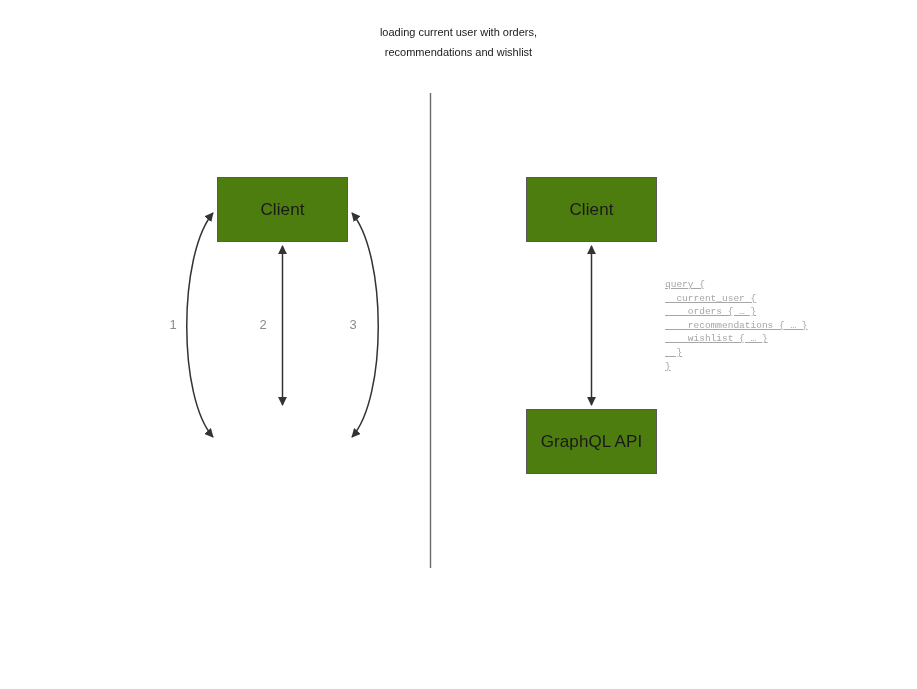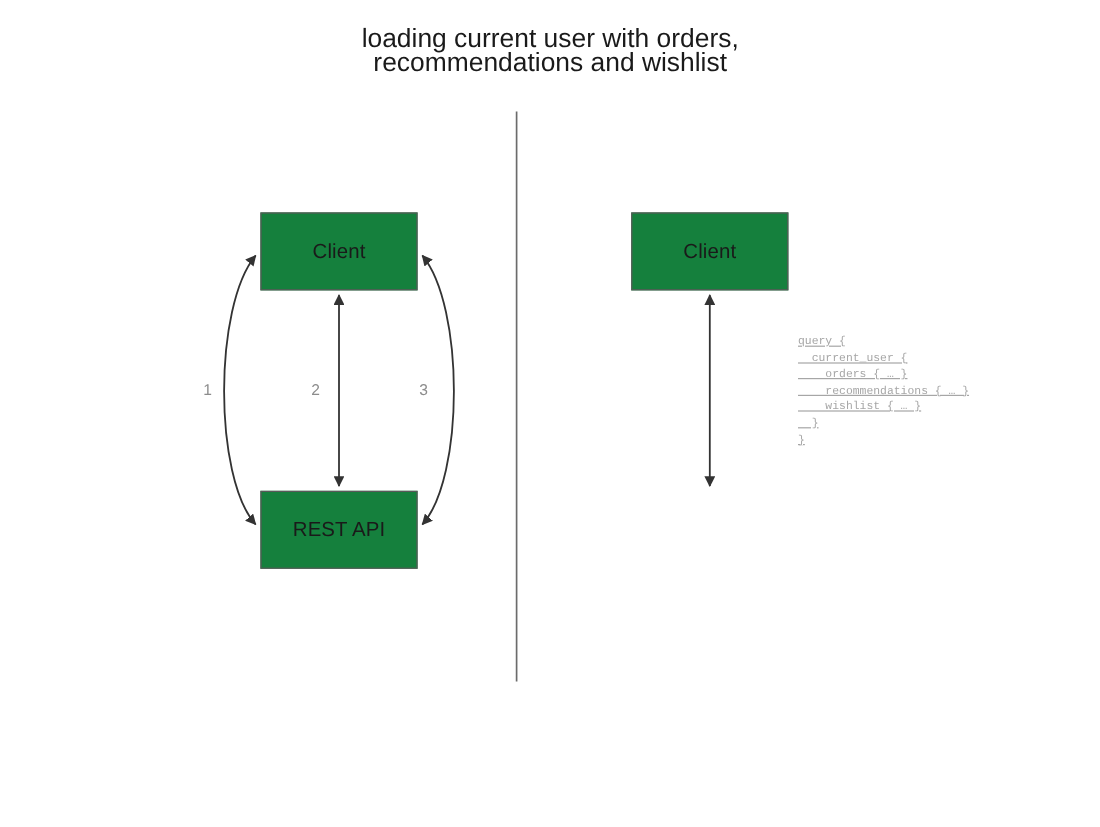--- a/index.html
+++ b/index.html
@@ -20,42 +20,42 @@
     overflow: hidden;
   }
 
   
   #diagram-title {
     position: absolute;
     left: 0;
     top: 22px;
     width: 917px;
     text-align: center;
-    font-size: 22px;
+    font-size: 11px;
     line-height: 20px;
     color: #1a1a1a;
     font-family: "Liberation Sans", sans-serif;
     white-space: pre-line;
   }
 
   
   #wires {
     position: absolute;
     left: 0;
     top: 0;
     width: 917px;
     height: 689px;
     pointer-events: none;
   }
 
   
   .node {
     position: absolute;
     box-sizing: border-box;
-    background: #15803d;
+    background: #4d7c0f;
     border: 1.6px solid #595959;
     display: flex;
     align-items: center;
     justify-content: center;
     font-size: 17px;
     color: #1a1a1a;
     font-family: "Liberation Sans", sans-serif;
     letter-spacing: 0.1px;
   }
   .node-rest-client   { left: 217px; top: 177px; width: 131px; height: 65px; }
@@ -111,33 +111,33 @@
 
     <path d="M 352 213 C 387 255, 387 398, 352 437" fill="none" stroke="#333333" stroke-width="1.5" marker-start="url(#ah)" marker-end="url(#ah)"></path>
 
     <line x1="591.5" y1="246" x2="591.5" y2="405" stroke="#333333" stroke-width="1.5" marker-start="url(#ah)" marker-end="url(#ah)"></line>
   </svg>
 
   <div class="node node-rest-client">
     <span>Client</span>
   </div>
 
-  <div class="node node-rest-api">
-    <span>REST API</span>
-  </div>
 
   <div class="edge-label edge-label-1">1</div>
   <div class="edge-label edge-label-2">2</div>
   <div class="edge-label edge-label-3">3</div>
 
 
   <div class="node node-gql-client">
     <span>Client</span>
   </div>
 
+  <div class="node node-gql-api">
+    <span>GraphQL API</span>
+  </div>
 
   <div class="code-note" id="graphql-query">query {
   current_user {
     orders { … }
     recommendations { … }
     wishlist { … }
   }
 }</div>
 
 </div>

